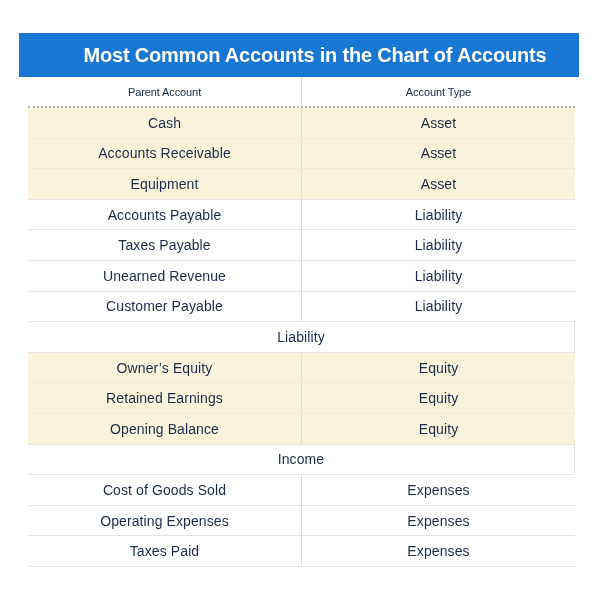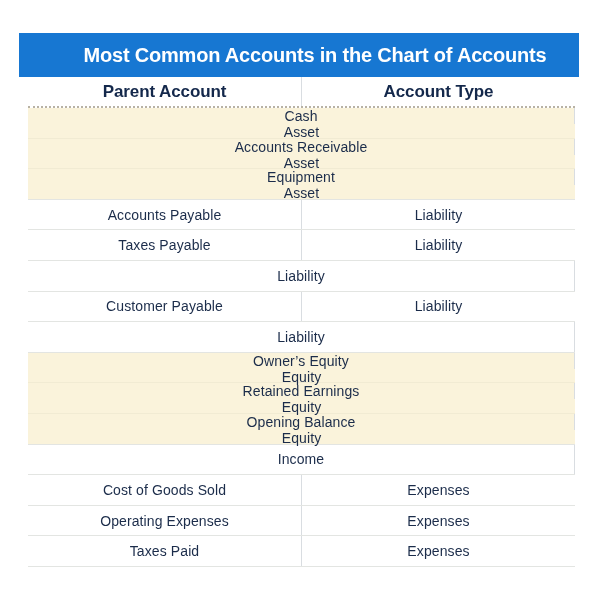--- a/index.html
+++ b/index.html
@@ -44,36 +44,35 @@
     display: flex;
     height: 29px;
     border-bottom: 2px dotted #b8b2a4;
   }
   .th {
     flex: 1 1 50%;
     display: flex;
     align-items: center;
     justify-content: center;
     color: #14284b;
-    font-size: 17px;
-    font-weight: 700;
+    font-size: 11px;
+    font-weight: 400;
     letter-spacing: -0.1px;
   }
   .th:first-child {
     border-right: 1px solid #d9dde1;
   }
   .tr {
     display: flex;
     height: 29.6px;
     background: #ffffff;
     border-bottom: 1px solid #e3e5e2;
   }
   .tr.hl {
     background: #faf3db;
-    flex-direction: column;
   }
   .tr.hl.mid {
     border-bottom-color: #f1ebd3;
   }
   .td {
     flex: 1 1 50%;
     display: flex;
     align-items: center;
     justify-content: center;
     color: #1b2c4a;
@@ -112,20 +111,21 @@
         </div>
         <div class="tr">
           <div class="td">Accounts Payable</div>
           <div class="td">Liability</div>
         </div>
         <div class="tr">
           <div class="td">Taxes Payable</div>
           <div class="td">Liability</div>
         </div>
         <div class="tr">
+          <div class="td">Unearned Revenue</div>
           <div class="td">Liability</div>
         </div>
         <div class="tr">
           <div class="td">Customer Payable</div>
           <div class="td">Liability</div>
         </div>
         <div class="tr">
           <div class="td">Liability</div>
         </div>
         <div class="tr hl mid">

